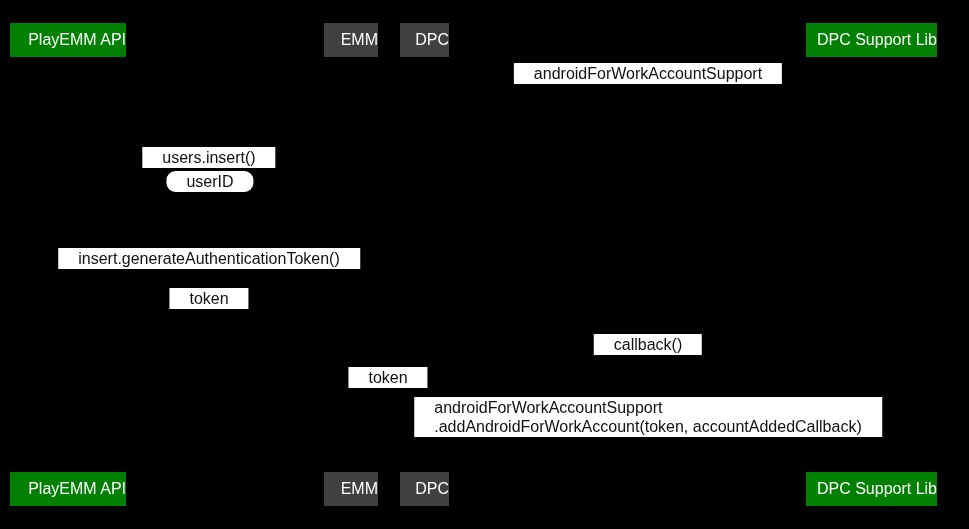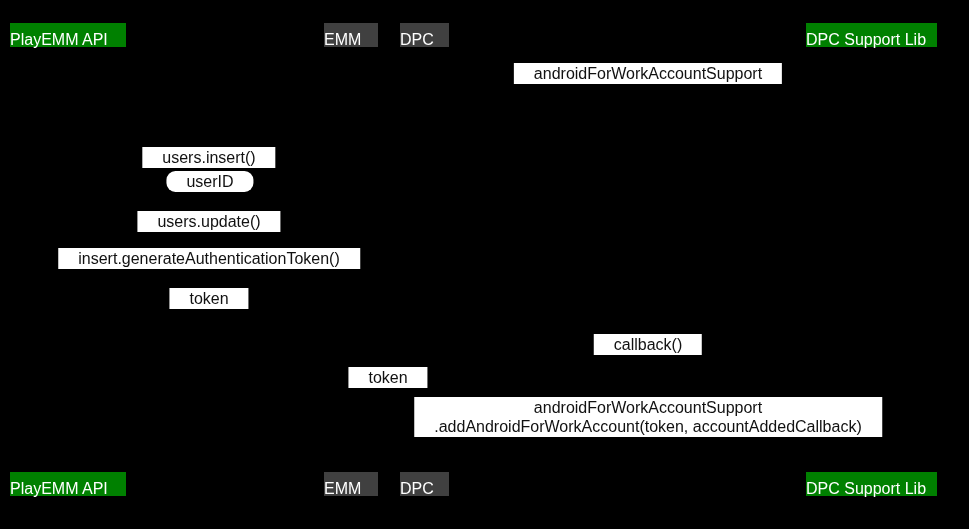--- a/index.html
+++ b/index.html
@@ -10,40 +10,39 @@
   #stage {
     position: relative;
     width: 969px;
     height: 529px;
     background: #000000;
     overflow: hidden;
     font-family: "Liberation Sans", "DejaVu Sans", sans-serif;
   }
   .pbox {
     position: absolute;
-    height: 24px;
+    height: 34px;
     line-height: 34px;
-    text-align: left;
+    text-align: right;
     color: #ffffff;
     font-size: 16px;
     white-space: nowrap;
   }
   .pbox.green { background: #008000; }
   .pbox.blue  { background: #404040; }
   .row-top    { top: 23px; }
   .row-bottom { top: 472px; }
   .msg {
     position: absolute;
     transform: translateX(-50%);
     background: #ffffff;
     color: #111111;
     font-size: 16px;
     line-height: 19px;
     padding: 1px 20px;
-    text-align: center;
     white-space: nowrap;
   }
   .msg span { display: block; }
 </style>
 </head>
 <body>
 
 <div id="stage">
 
   <div class="pbox green row-top" style="left:10px; width:116px;">PlayEMM API</div>
@@ -56,23 +55,20 @@
   </div>
 
   <div class="msg" style="left:209px; top:131px;margin-top:16px;">
     <span>users.insert()</span>
   </div>
 
   <div class="msg" style="left:210px; top:171px;border-radius:9px;">
     <span>userID</span>
   </div>
 
-  <div class="msg" style="left:209px; top:211px;">
-    <span>users.update()</span>
-  </div>
 
   <div class="msg" style="left:209px; top:248px;">
     <span>insert.generateAuthenticationToken()</span>
   </div>
 
   <div class="msg" style="left:209px; top:288px;">
     <span>token</span>
   </div>
 
   <div class="msg" style="left:648px; top:334px;">

